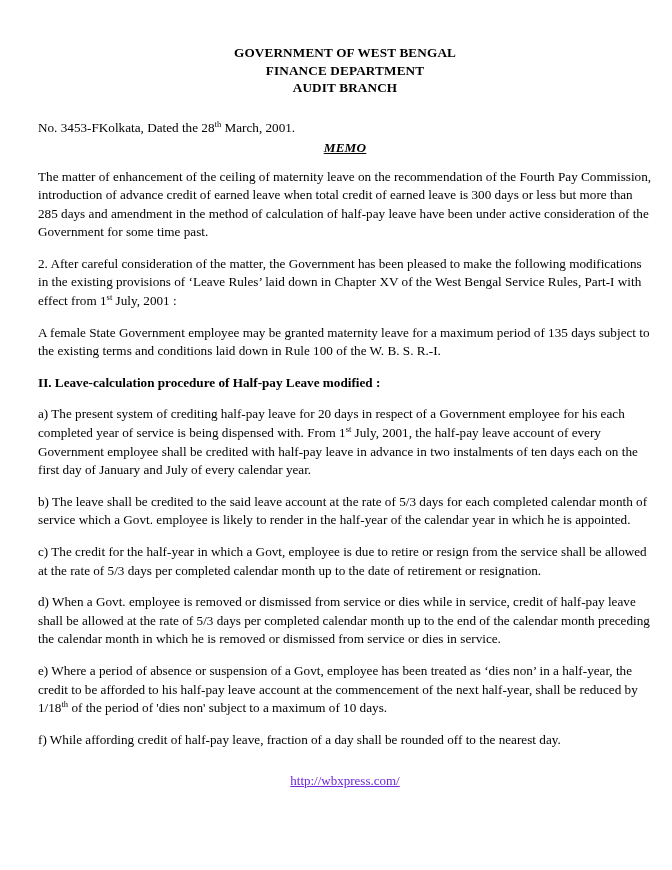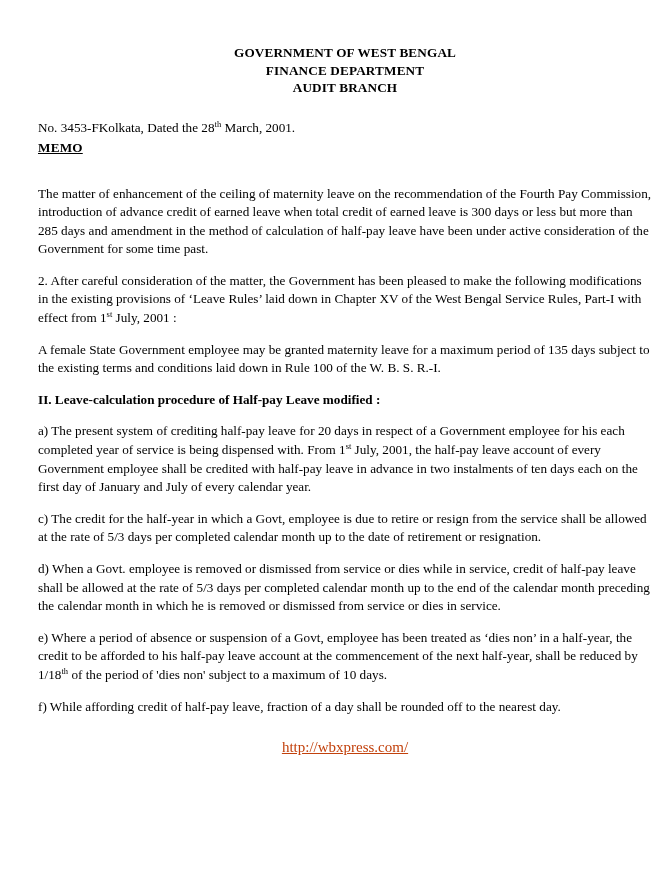--- a/index.html
+++ b/index.html
@@ -38,54 +38,56 @@
     margin-top: 22px;
     display: flex;
     justify-content: flex-start;
     align-items: baseline;
     font-size: 13.2px;
     line-height: 17px;
   }
   .refline .ref-no { white-space: nowrap; }
   .refline .ref-place { white-space: nowrap; }
   .memo-wrap {
+    text-align: center;
     margin-top: 2px;
+    font-style: italic;
   }
   .memo-title {
     font-weight: bold;
     font-size: 13.2px;
     text-decoration: underline;
     letter-spacing: 0.2px;
   }
   p.body-para {
     font-size: 13.2px;
     line-height: 18.6px;
     margin: 0 0 13px 0;
     text-align: left;
     text-justify: inter-word;
   }
-  p.body-para.first { margin-top: 29px; }
+  p.body-para.first { margin-top: 12px; }
   p.section-head {
     font-size: 13.2px;
     font-weight: bold;
     line-height: 18.6px;
     margin: 0 0 13px 0;
   }
   sup {
     font-size: 8.5px;
     vertical-align: super;
     line-height: 0;
   }
   .footer-link-wrap {
     text-align: center;
     margin-top: 22px;
   }
   a.footer-link {
-    color: #c2410c;
-    font-size: 15px;
+    color: #6d28d9;
+    font-size: 13px;
     text-decoration: underline;
   }
 </style>
 </head>
 <body>
 
 <div class="page">
 
   <div class="letterhead">
     <div class="lh-line">GOVERNMENT OF WEST BENGAL</div>
@@ -106,20 +108,21 @@
 
   <p class="body-para"><span>2. After careful consideration of the matter, the Government has been pleased to make the following modifications in the existing provisions of ‘Leave Rules’ laid down in Chapter XV of the West Bengal Service Rules, Part-I with effect from 1</span><sup>st</sup><span> July, 2001 :</span></p>
 
 
   <p class="body-para">A female State Government employee may be granted maternity leave for a maximum period of 135 days subject to the existing terms and conditions laid down in Rule 100 of the W. B. S. R.-I.</p>
 
   <p class="section-head">II. Leave-calculation procedure of Half-pay Leave modified :</p>
 
   <p class="body-para"><span>a)  The present system of crediting half-pay leave for 20 days in respect of a Government employee for his each completed year of service is being dispensed with. From 1</span><sup>st</sup><span> July, 2001, the half-pay leave account of every Government employee shall be credited with half-pay leave in advance in two instalments of ten days each on the first day of January and July of every calendar year.</span></p>
 
+  <p class="body-para">b) The leave shall be credited to the said leave account at the rate of 5/3 days for each completed calendar month of service which a Govt. employee is likely to render in the half-year of the calendar year in which he is appointed.</p>
 
   <p class="body-para">c) The credit for the half-year in which a Govt, employee is due to retire or resign from the service shall be allowed at the rate of 5/3 days per completed calendar month up to the date of retirement or resignation.</p>
 
   <p class="body-para">d) When a Govt. employee is removed or dismissed from service or dies while in service, credit of half-pay leave shall be allowed at the rate of 5/3 days per completed calendar month up to the end of the calendar month preceding the calendar month in which he is removed or dismissed from service or dies in service.</p>
 
   <p class="body-para"><span>e) Where a period of absence or suspension of a Govt, employee has been treated as ‘dies non’ in a half-year, the credit to be afforded to his half-pay leave account at the commencement of the next half-year, shall be reduced by 1/18</span><sup>th</sup><span> of the period of 'dies non' subject to a maximum of 10 days.</span></p>
 
   <p class="body-para">f) While affording credit of half-pay leave, fraction of a day shall be rounded off to the nearest day.</p>
 
   <div class="footer-link-wrap">

